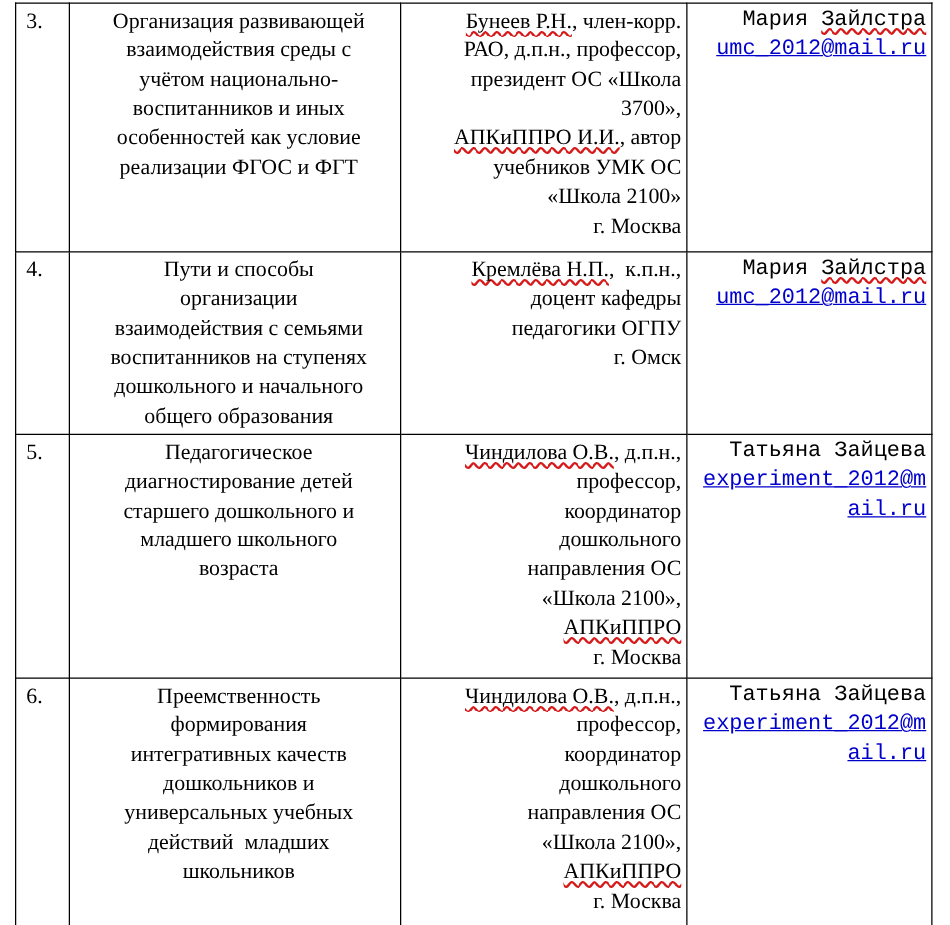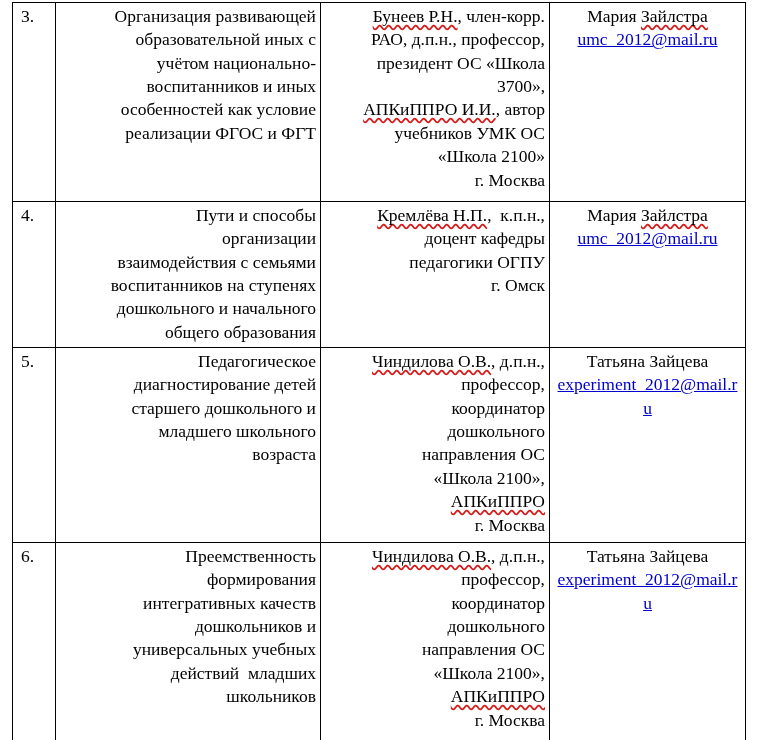--- a/index.html
+++ b/index.html
@@ -47,28 +47,29 @@
   .col-num    { width: 43px;  }
   .col-topic  { width: 265px; }
   .col-author { width: 229px; }
   .col-contact{ width: 196px; }
 
   td.cell-num {
     text-align: left;
     padding-left: 8px;
   }
   td.cell-topic {
-    text-align: right;
+    text-align: center;
     padding-left: 10px;
   }
   td.cell-author {
     text-align: right;
   }
   td.cell-contact {
-    text-align: center;
+    text-align: right;
+    font-family: Liberation Mono, monospace;
   }
 
   
   tr.row-3 td { height: 194px; }
   tr.row-4 td { height: 141px; }
   tr.row-5 td { height: 190px; }
   tr.row-6 td { height: 197px; }
 
   .line {
     display: block;
@@ -111,21 +112,21 @@
       <col class="col-contact">
     </colgroup>
     <tbody>
 
       <tr class="row-3">
         <td class="cell-num">
           <span class="line">3.</span>
         </td>
         <td class="cell-topic">
           <span class="line">Организация развивающей</span>
-          <span class="line">образовательной иных с</span>
+          <span class="line">взаимодействия среды с</span>
           <span class="line">учётом национально-</span>
           <span class="line">воспитанников и иных</span>
           <span class="line">особенностей как условие</span>
           <span class="line">реализации ФГОС и ФГТ</span>
         </td>
         <td class="cell-author">
           <span class="line"><span class="spell">Бунеев Р.Н.</span><span>, член-корр.</span></span>
           <span class="line">РАО, д.п.н., профессор,</span>
           <span class="line">президент ОС «Школа</span>
           <span class="line">3700»,</span>

